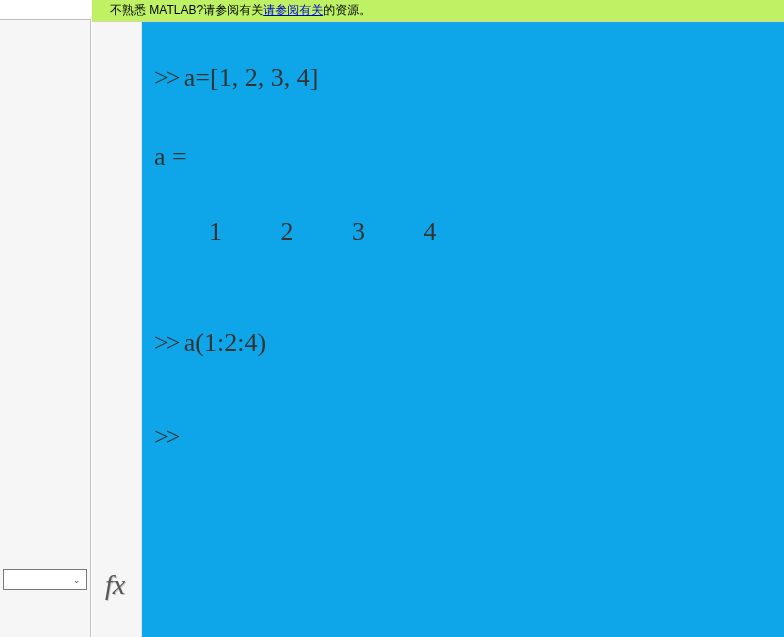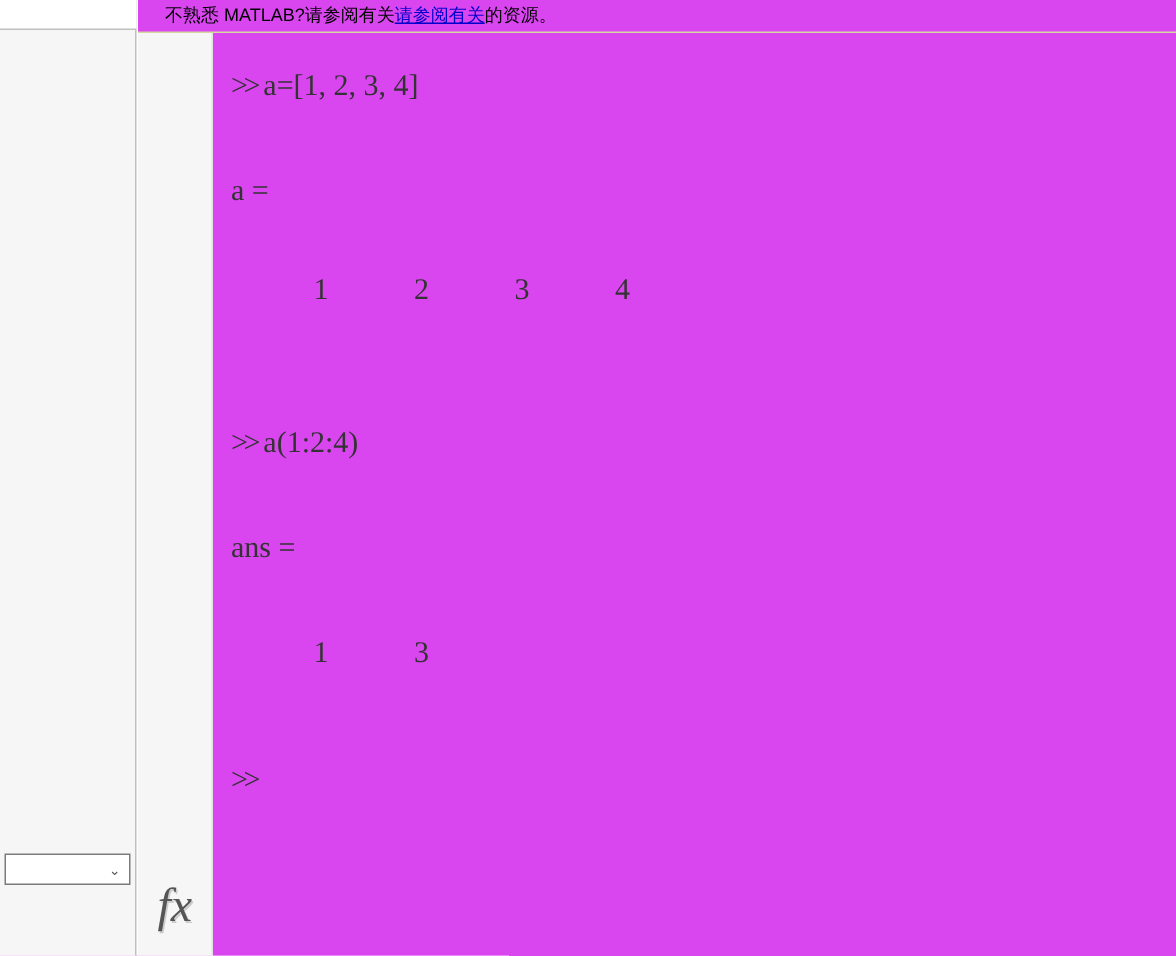--- a/index.html
+++ b/index.html
@@ -52,21 +52,21 @@
       justify-content: center;
       font-size: 9px;
       color: #555;
     }
     .help-bar {
       position: absolute;
       left: 92px;
       top: 0;
       right: 0;
       height: 22px;
-      background: #d946ef;
+      background: #bef264;
       border-bottom: 1px solid #d8d7a0;
       font-family: "Microsoft YaHei", Arial, sans-serif;
       font-size: 12px;
       padding-left: 18px;
       display: flex;
       align-items: center;
       color: #000;
     }
     .help-bar a {
       color: #0000cc;
@@ -77,43 +77,43 @@
       left: 92px;
       top: 22px;
       width: 50px;
       bottom: 0;
       background: #f6f6f6;
       border-right: 1px solid #e2e2e2;
     }
     .fx-icon {
       position: absolute;
       left: 105px;
-      bottom: 20px;
+      bottom: 36px;
       width: 32px;
       height: 32px;
       font-family: "Times New Roman", serif;
       font-style: italic;
-      font-size: 32px;
+      font-size: 28px;
       color: #555;
       text-shadow: 1px 1px 0 #ccc;
     }
     .fx-icon::after {
       content: "";
     }
     .command-area {
       position: absolute;
       left: 142px;
       top: 22px;
       right: 0;
       bottom: 0;
-      background: #d946ef;
+      background: #0ea5e9;
       padding-left: 12px;
-      padding-top: 20px;
+      padding-top: 36px;
       font-family: "SimSun", "NSimSun", "Times New Roman", serif;
-      font-size: 20px;
+      font-size: 26px;
       color: #333;
       line-height: 1.5;
     }
     .line {
       margin-bottom: 4px;
     }
     .prompt-sym {
       letter-spacing: -3px;
     }
     .output-block {
@@ -167,21 +167,17 @@
   <div class="output-block">
     <div>a =</div>
     <div class="row-values">1 2 3 4</div>
   </div>
 
   <div class="line cmd2">
     <span class="prompt-sym">&gt;&gt;</span>
     <span>a(1:2:4)</span>
   </div>
 
-  <div class="output-block">
-    <div>ans =</div>
-    <div class="row-values2">1 3</div>
-  </div>
 
   <div class="line final-prompt">
     <span class="prompt-sym">&gt;&gt;</span>
   </div>
 </div>
 
 </body></html>

